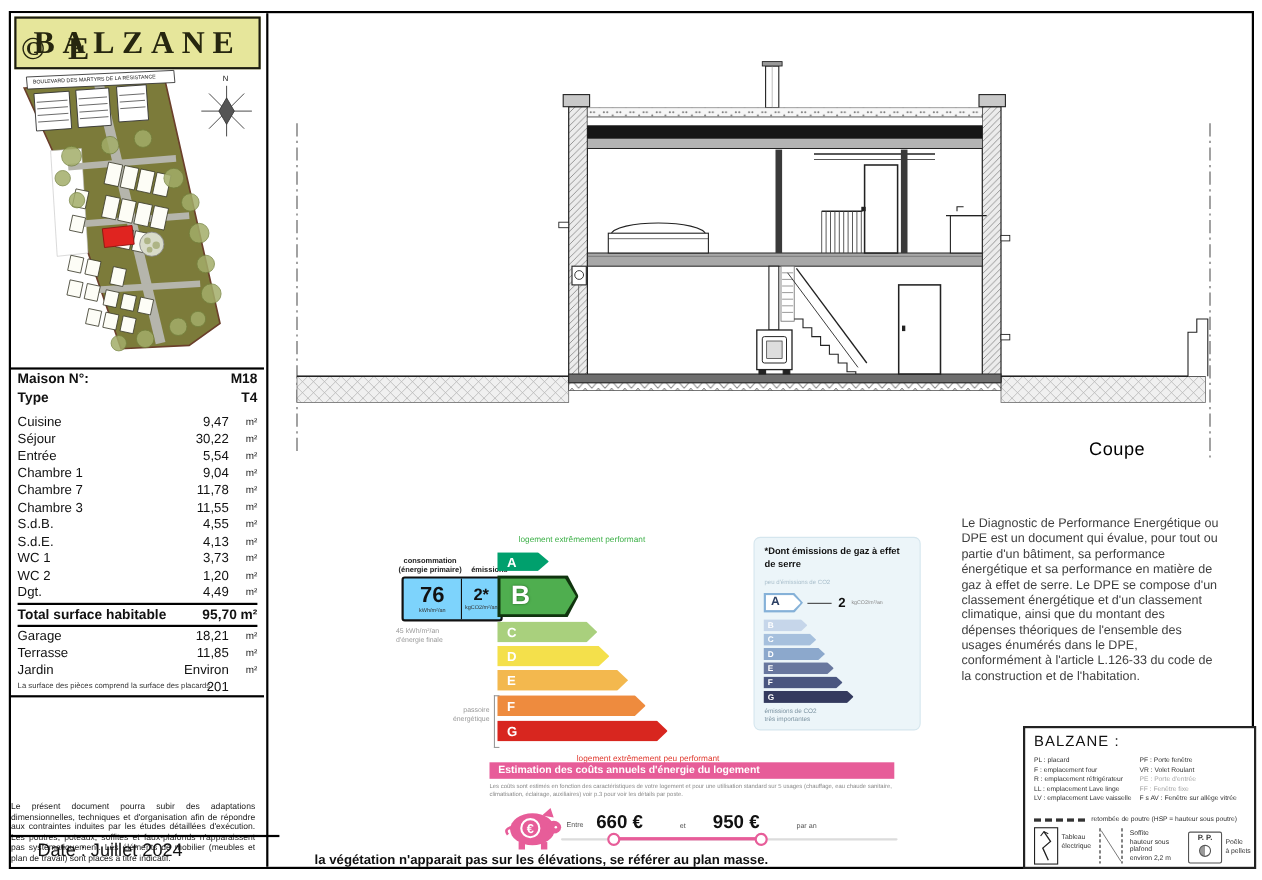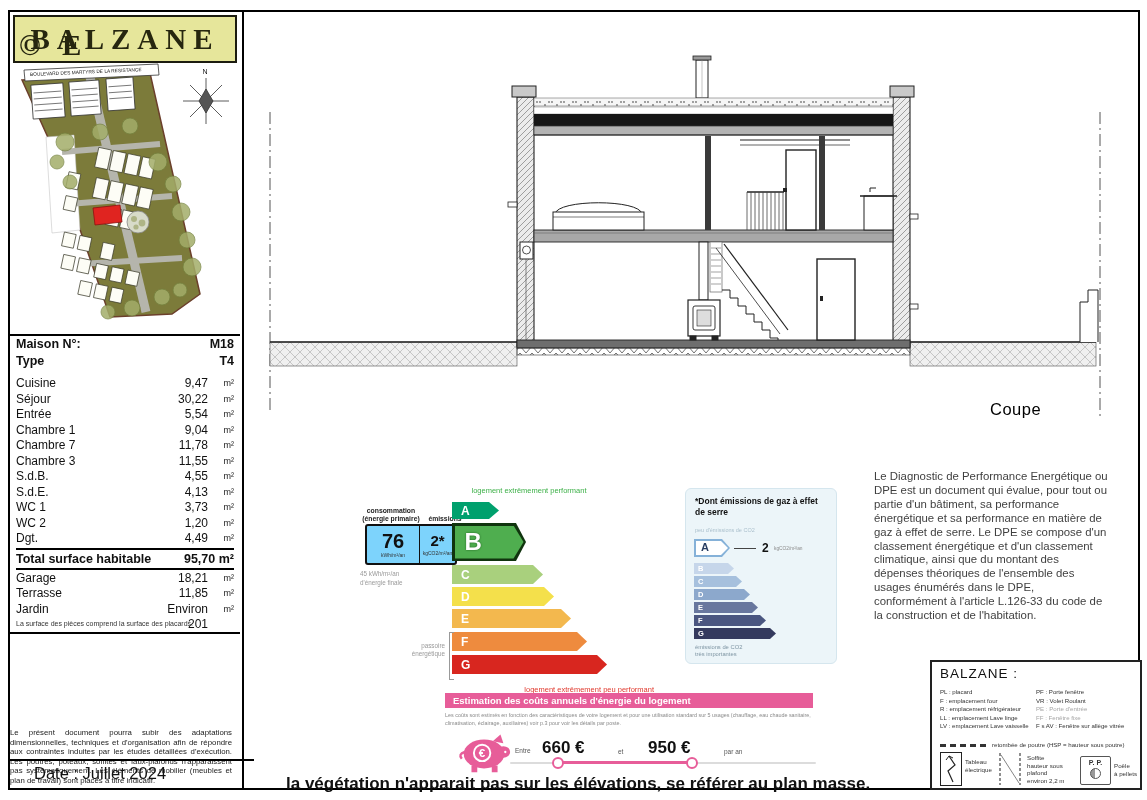--- a/index.html
+++ b/index.html
@@ -83,21 +83,21 @@
   .ppcirc{width:9px;height:9px;border-radius:50%;border:1px solid #555;margin:1px auto 0;background:linear-gradient(90deg,#9a9a9a 50%,#fff 50%);}
   .leg-pp-lab{position:absolute;left:182px;top:100px;font-size:6.2px;color:#333;line-height:7.5px;}
   
   .costbar{left:201px;top:681px;width:368px;height:15px;background:#e75d99;color:#fff;font-weight:bold;font-size:9.5px;line-height:15px;padding-left:8px;box-sizing:border-box;}
   .costfine{left:201px;top:699px;width:374px;font-size:5.4px;color:#8a8a8a;line-height:1.5;}
   .lbl-sm{font-size:6.5px;color:#555;}
   .price{font-size:17px;font-weight:bold;color:#111;}
   .track{left:266px;top:750px;width:306px;height:2px;background:#dcdcdc;border-radius:2px;}
   .range{left:313px;top:749px;width:134px;height:3px;background:#e75d99;}
   .handle{width:8px;height:8px;border-radius:50%;background:#fff;border:2px solid #e75d99;}
-  .vegnote{left:10px;top:762px;font-size:17px;font-weight:bold;color:#111;padding-left:32px;}
+  .vegnote{left:10px;top:762px;font-size:12px;font-weight:bold;color:#111;padding-left:32px;}
 </style>
 </head>
 <body>
 
 <div class="page">
 
   <div class="left">
     <div class="logo">
       <span>BALZANE</span>
       <span class="wmark">© E</span>

